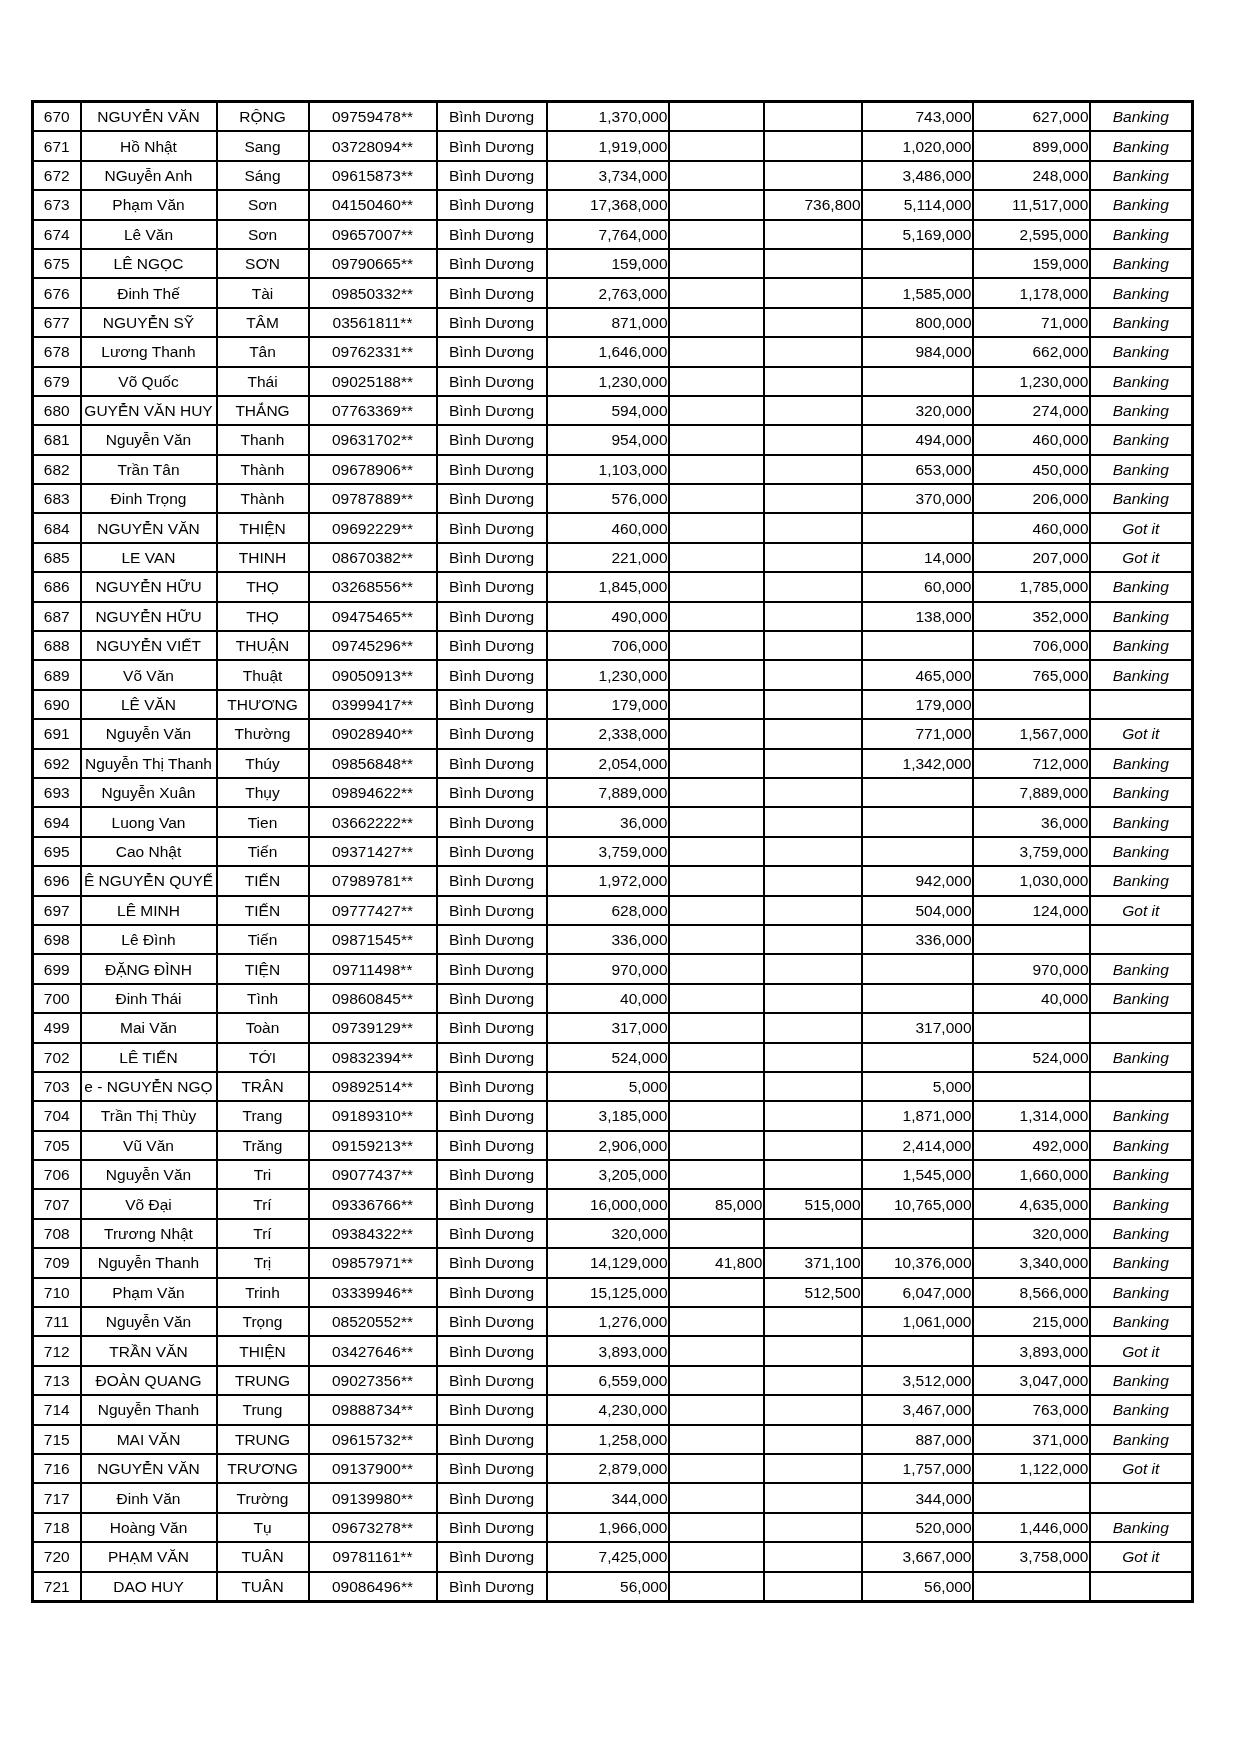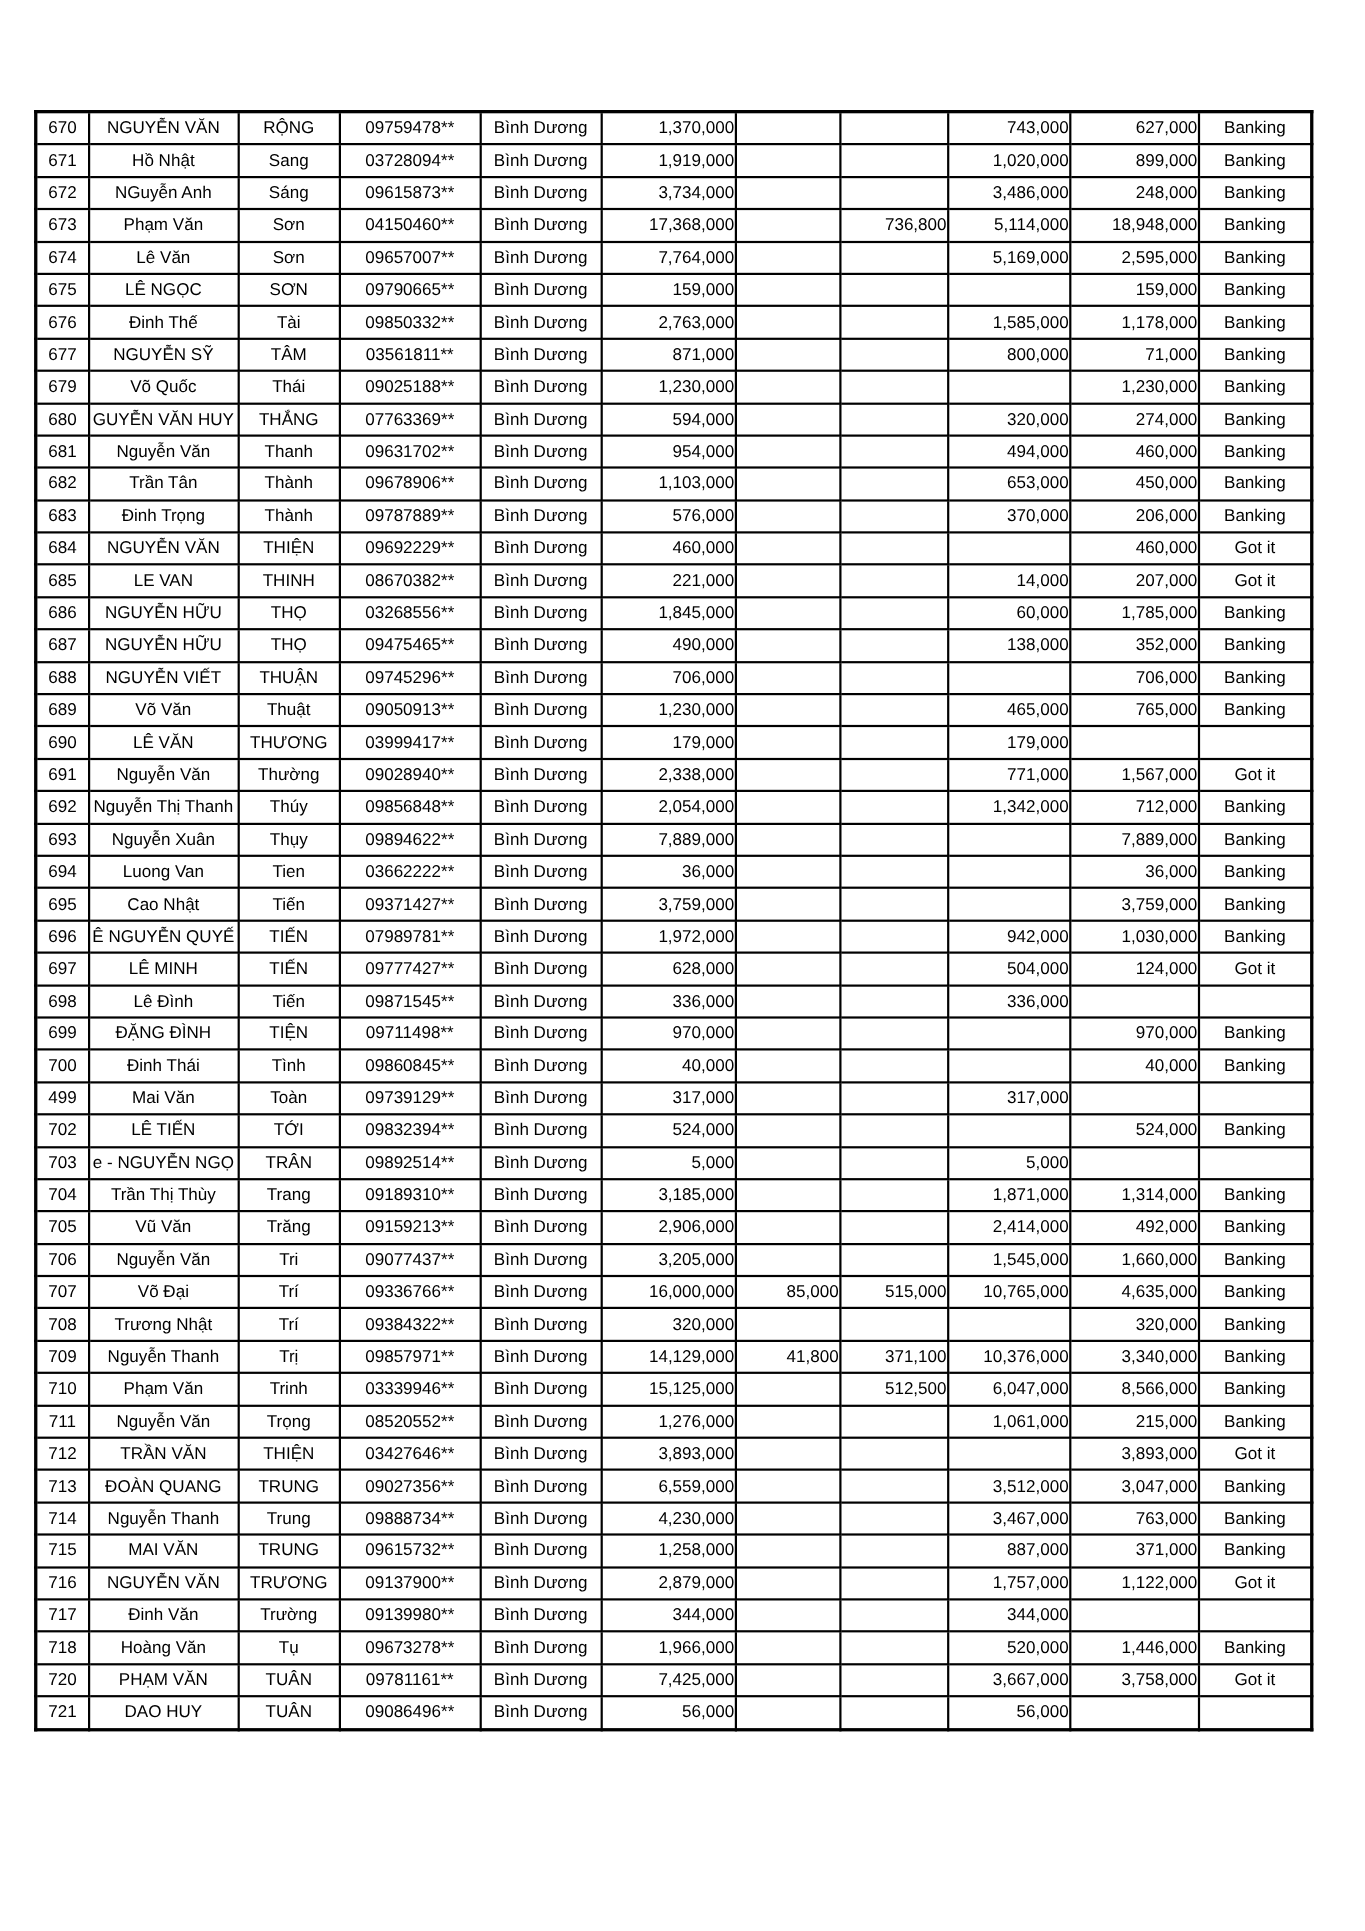--- a/index.html
+++ b/index.html
@@ -33,21 +33,21 @@
     padding: 0;
     font-size: 15.5px;
     line-height: 27px;
     color: #000;
     overflow: hidden;
     white-space: nowrap;
     vertical-align: middle;
   }
   td.c-center { text-align: center; }
   td.c-amount { text-align: right; padding-right: 7px; }
-  td.c-status { text-align: center; font-size: 15px; }
+  td.c-status { text-align: center; font-size: 15px; font-style: italic; }
   td.c-name   { text-align: center; }
 </style>
 </head>
 <body>
 
 <div class="page">
   <div class="sheet">
     <table class="grid">
       <colgroup>
         <col style="width:48px">
@@ -105,21 +105,21 @@
           <tr>
     <td class="c-center">673</td>
     <td class="c-name">Phạm Văn</td>
     <td class="c-name">Sơn</td>
     <td class="c-center">04150460**</td>
     <td class="c-center">Bình Dương</td>
     <td class="c-amount">17,368,000</td>
     <td class="c-amount"></td>
     <td class="c-amount">736,800</td>
     <td class="c-amount">5,114,000</td>
-    <td class="c-amount">18,948,000</td>
+    <td class="c-amount">11,517,000</td>
     <td class="c-status">Banking</td>
   </tr>
           <tr>
     <td class="c-center">674</td>
     <td class="c-name">Lê Văn</td>
     <td class="c-name">Sơn</td>
     <td class="c-center">09657007**</td>
     <td class="c-center">Bình Dương</td>
     <td class="c-amount">7,764,000</td>
     <td class="c-amount"></td>
@@ -158,20 +158,33 @@
     <td class="c-center">677</td>
     <td class="c-name">NGUYỄN SỸ</td>
     <td class="c-name">TÂM</td>
     <td class="c-center">03561811**</td>
     <td class="c-center">Bình Dương</td>
     <td class="c-amount">871,000</td>
     <td class="c-amount"></td>
     <td class="c-amount"></td>
     <td class="c-amount">800,000</td>
     <td class="c-amount">71,000</td>
+    <td class="c-status">Banking</td>
+  </tr>
+          <tr>
+    <td class="c-center">678</td>
+    <td class="c-name">Lương Thanh</td>
+    <td class="c-name">Tân</td>
+    <td class="c-center">09762331**</td>
+    <td class="c-center">Bình Dương</td>
+    <td class="c-amount">1,646,000</td>
+    <td class="c-amount"></td>
+    <td class="c-amount"></td>
+    <td class="c-amount">984,000</td>
+    <td class="c-amount">662,000</td>
     <td class="c-status">Banking</td>
   </tr>
           <tr>
     <td class="c-center">679</td>
     <td class="c-name">Võ Quốc</td>
     <td class="c-name">Thái</td>
     <td class="c-center">09025188**</td>
     <td class="c-center">Bình Dương</td>
     <td class="c-amount">1,230,000</td>
     <td class="c-amount"></td>

